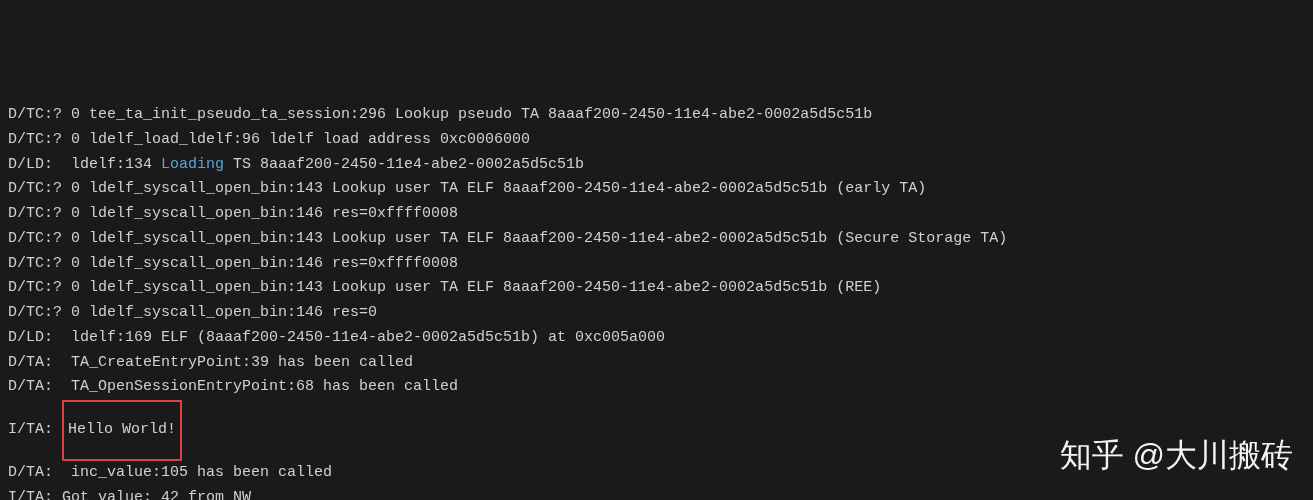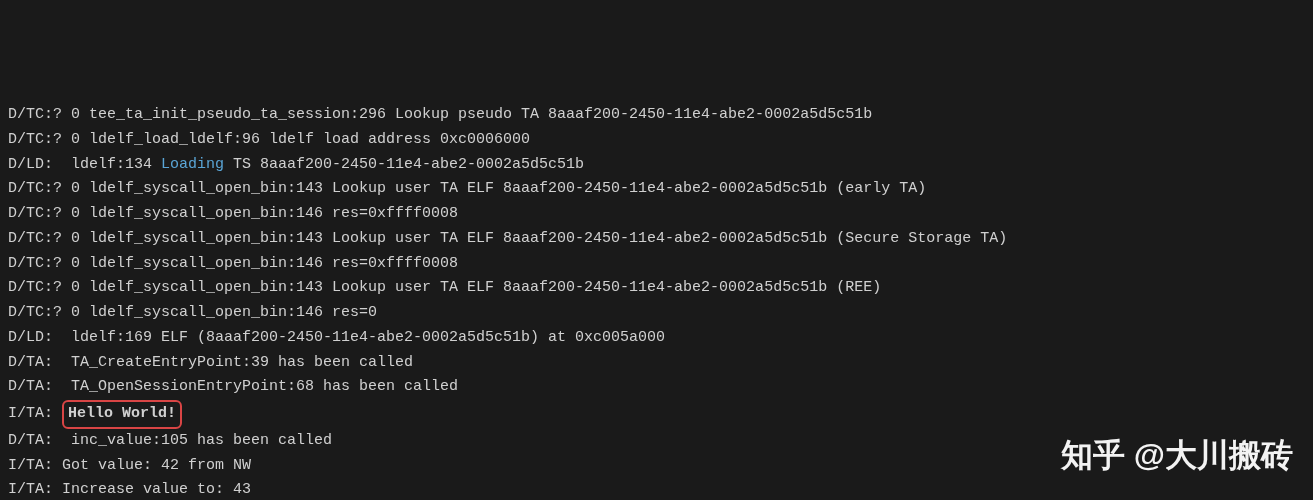--- a/index.html
+++ b/index.html
@@ -22,33 +22,32 @@
     }
     .line {
       display: block;
     }
     .highlighted {
       color: #5aa5d6;
       text-align: right;
     }
     .boxed {
       border: 2px solid #d94545;
-      border-radius: 6px;
-      padding: 0 4px;
+      border-radius: 1px;
+      padding: 16px 4px;
       display: inline-block;
-      font-weight: bold;
     }
     .watermark {
       position: absolute;
       right: 20px;
       bottom: 18px;
       font-family: sans-serif;
       font-size: 32px;
       color: #ffffff;
-      font-weight: 700;
+      font-weight: 400;
       opacity: 0.95;
       white-space: nowrap;
     }
   </style>
 </head>
 <body>
 
 
 
 <div id="terminal"><span class="line"><span>D/TC:? 0 </span><span>tee_ta_init_pseudo_ta_session:296 Lookup pseudo TA 8aaaf200-2450-11e4-abe2-0002a5d5c51b</span></span><span class="line"><span>D/TC:? 0 </span><span>ldelf_load_ldelf:96 ldelf load address 0xc0006000</span></span><span class="line"><span>D/LD:  </span><span>ldelf:134 </span><span class="highlighted">Loading</span><span> TS 8aaaf200-2450-11e4-abe2-0002a5d5c51b</span></span><span class="line"><span>D/TC:? 0 </span><span>ldelf_syscall_open_bin:143 Lookup user TA ELF 8aaaf200-2450-11e4-abe2-0002a5d5c51b (early TA)</span></span><span class="line"><span>D/TC:? 0 </span><span>ldelf_syscall_open_bin:146 res=0xffff0008</span></span><span class="line"><span>D/TC:? 0 </span><span>ldelf_syscall_open_bin:143 Lookup user TA ELF 8aaaf200-2450-11e4-abe2-0002a5d5c51b (Secure Storage TA)</span></span><span class="line"><span>D/TC:? 0 </span><span>ldelf_syscall_open_bin:146 res=0xffff0008</span></span><span class="line"><span>D/TC:? 0 </span><span>ldelf_syscall_open_bin:143 Lookup user TA ELF 8aaaf200-2450-11e4-abe2-0002a5d5c51b (REE)</span></span><span class="line"><span>D/TC:? 0 </span><span>ldelf_syscall_open_bin:146 res=0</span></span><span class="line"><span>D/LD:  </span><span>ldelf:169 ELF (8aaaf200-2450-11e4-abe2-0002a5d5c51b) at 0xc005a000</span></span><span class="line"><span>D/TA:  </span><span>TA_CreateEntryPoint:39 has been called</span></span><span class="line"><span>D/TA:  </span><span>TA_OpenSessionEntryPoint:68 has been called</span></span><span class="line"><span>I/TA: </span><span class="boxed">Hello World!</span></span><span class="line"><span>D/TA:  </span><span>inc_value:105 has been called</span></span><span class="line"><span>I/TA: </span><span>Got value: 42 from NW</span></span><span class="line"><span>I/TA: </span><span>Increase value to: 43</span></span></div>

